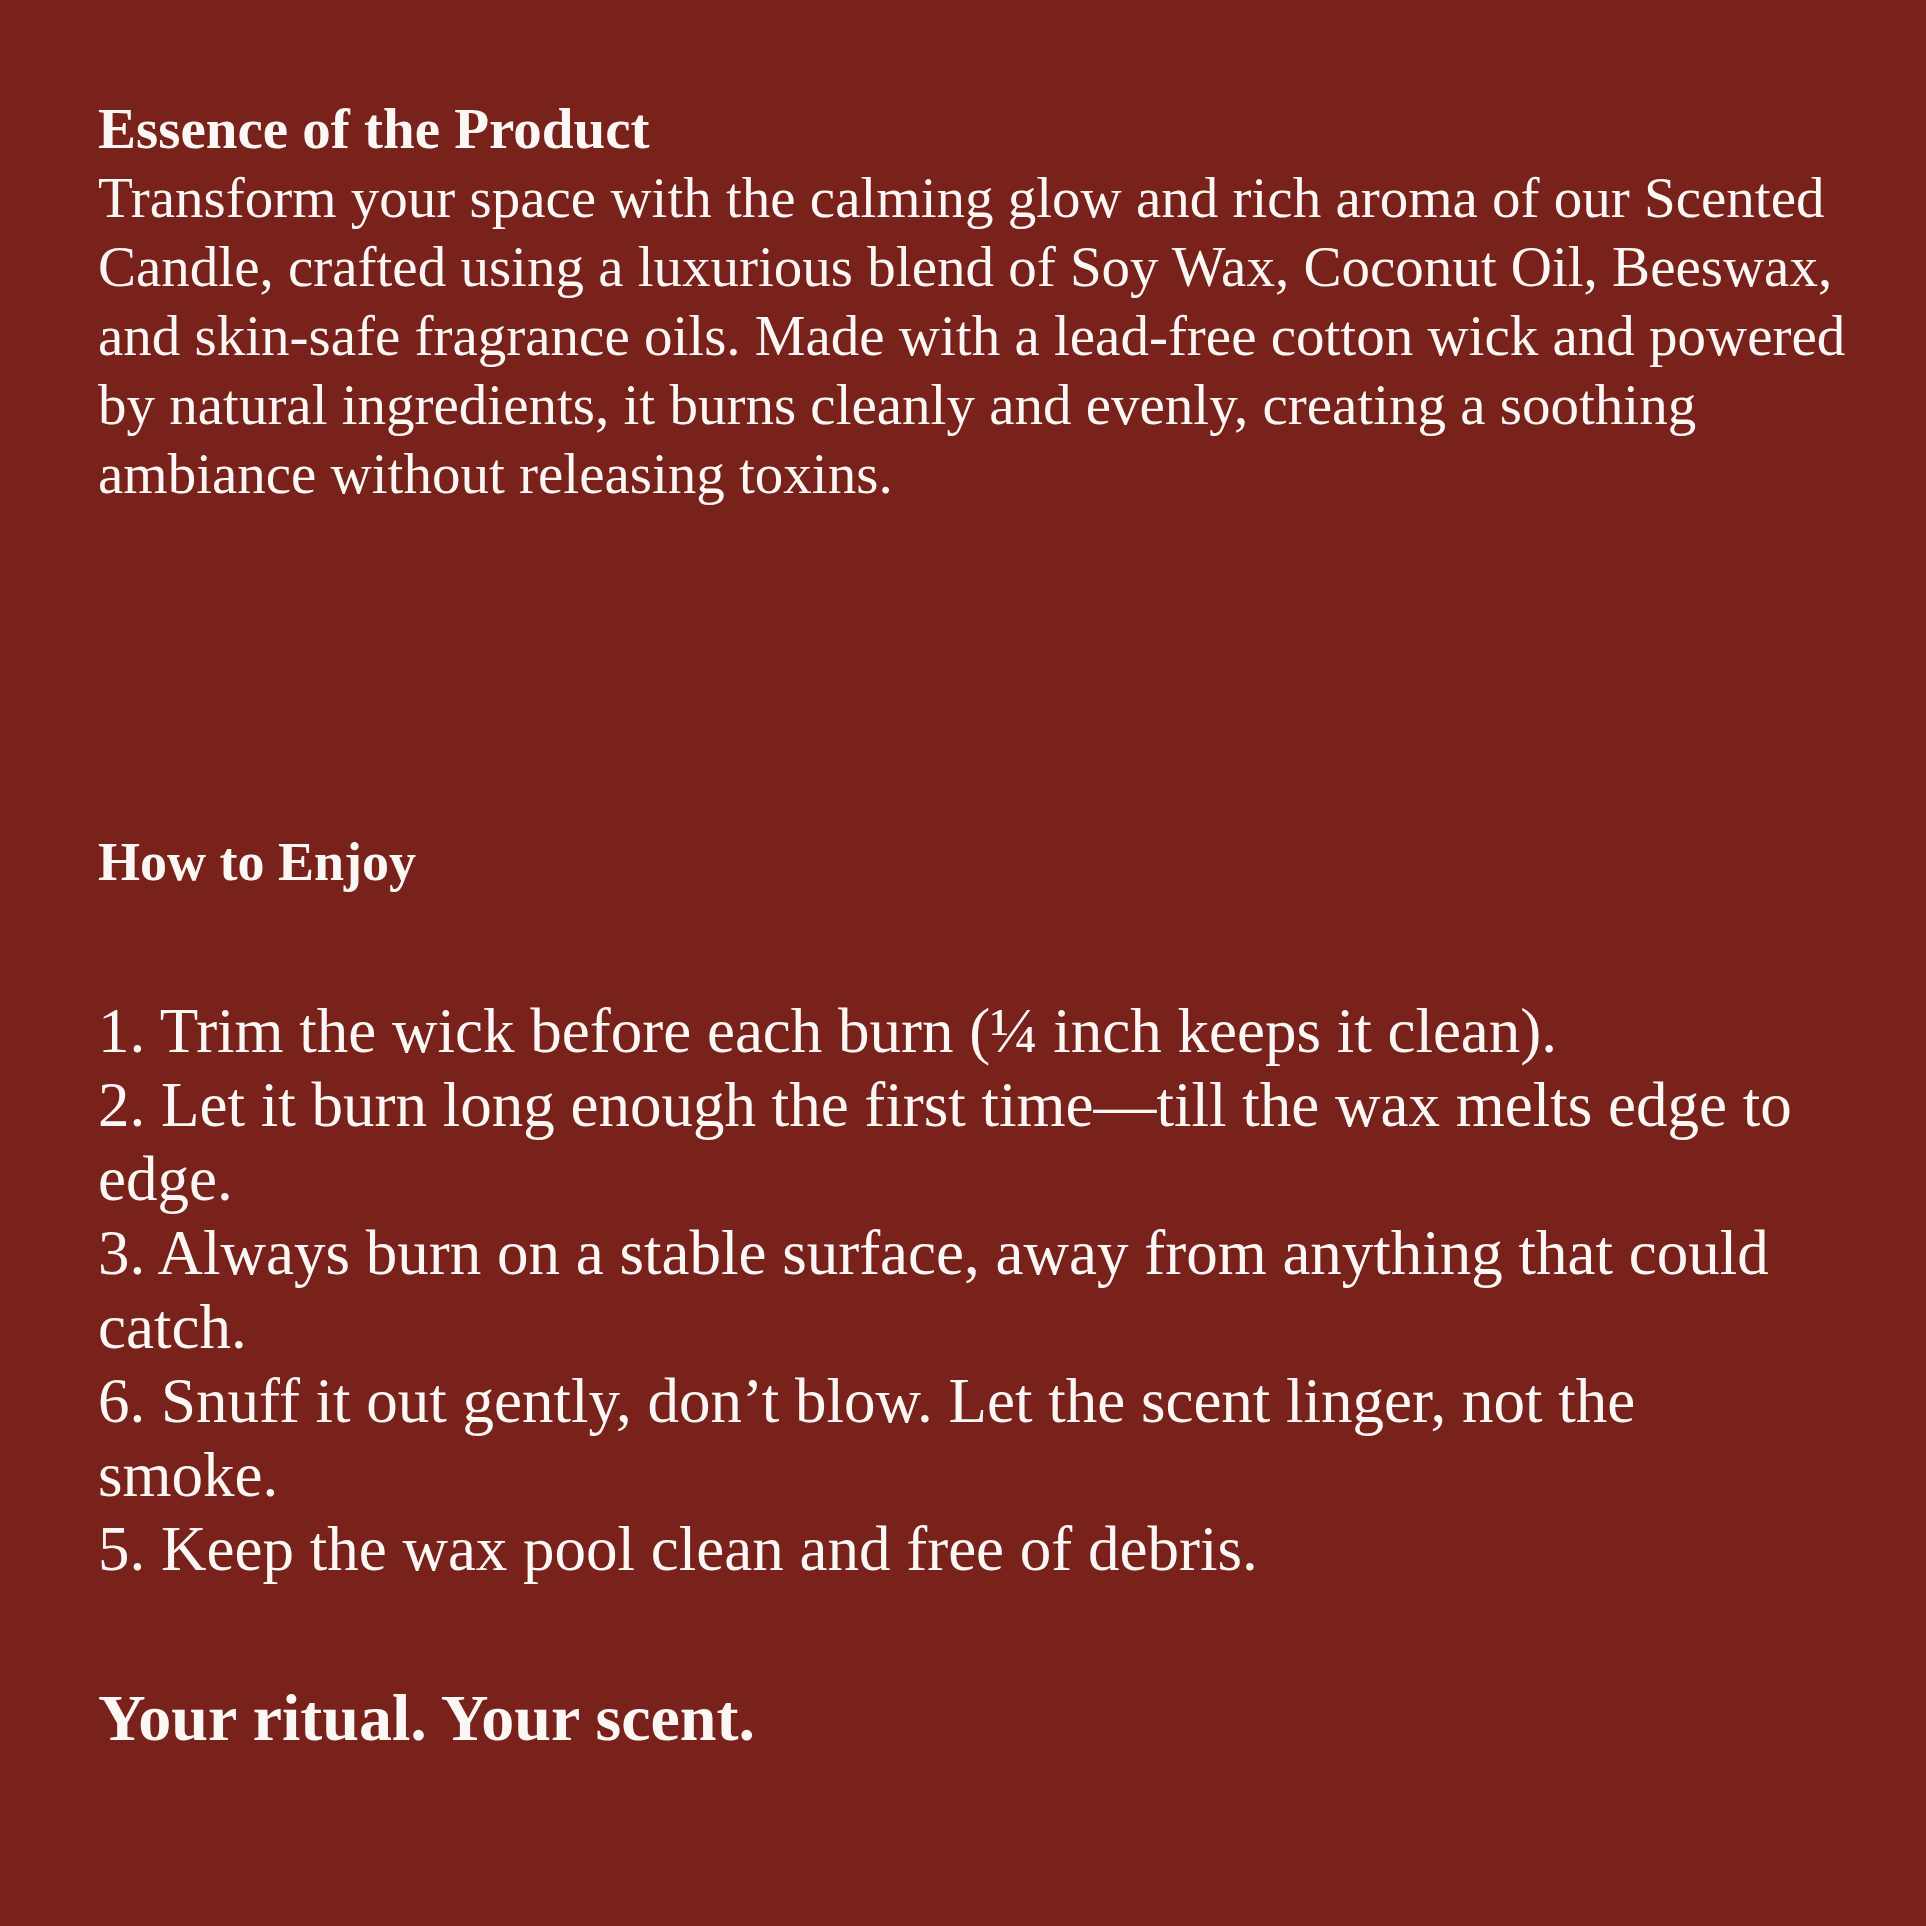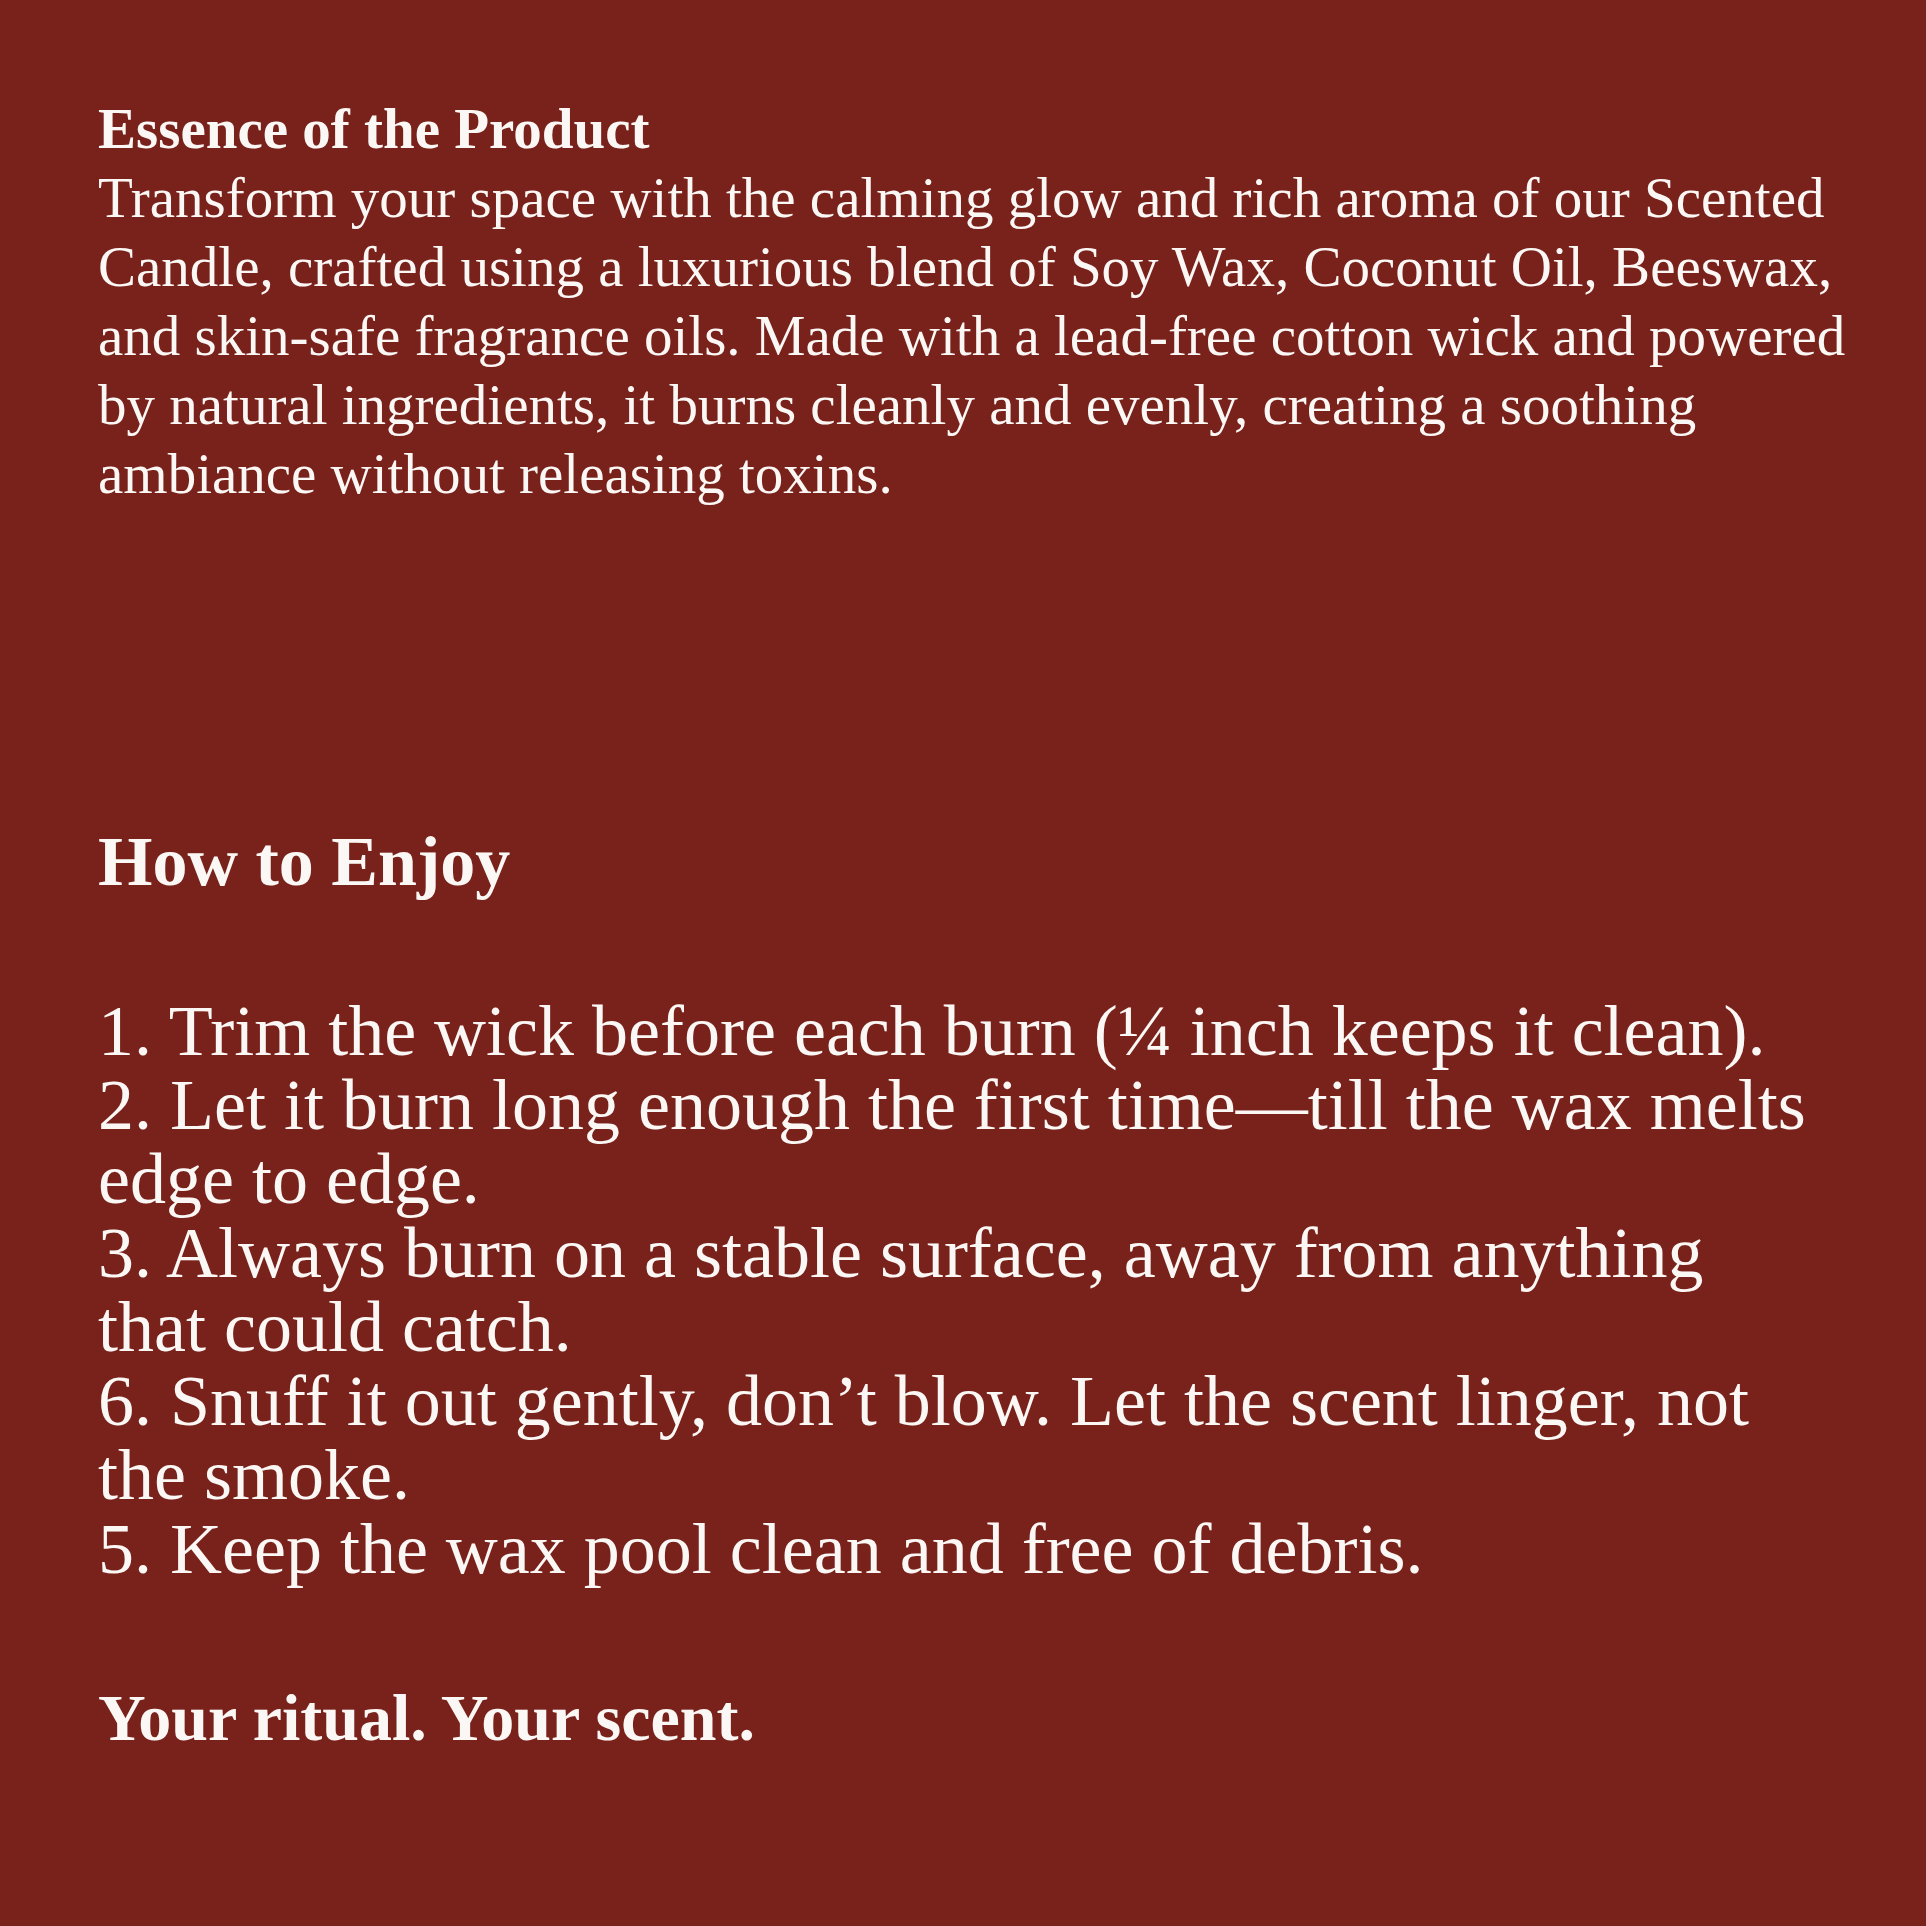--- a/index.html
+++ b/index.html
@@ -27,28 +27,28 @@
   .essence-body {
     margin: 0;
     width: 1768px;
     font-size: 57px;
     font-weight: 400;
     line-height: 69px;
     font-family: Liberation Serif, serif;
   }
   .howto-heading {
     margin: 313px 0 0 0;
-    font-size: 70px;
+    font-size: 54px;
     font-weight: 700;
     line-height: 82px;
   }
   .steps {
     margin-top: 91px;
     width: 1727px;
-    font-size: 72px;
+    font-size: 63px;
     line-height: 74px;
   }
   .step { margin: 0; }
   .tagline {
     margin: 94px 0 0 0;
     font-size: 66px;
     font-weight: 700;
     line-height: 75px;
   }
 </style>

